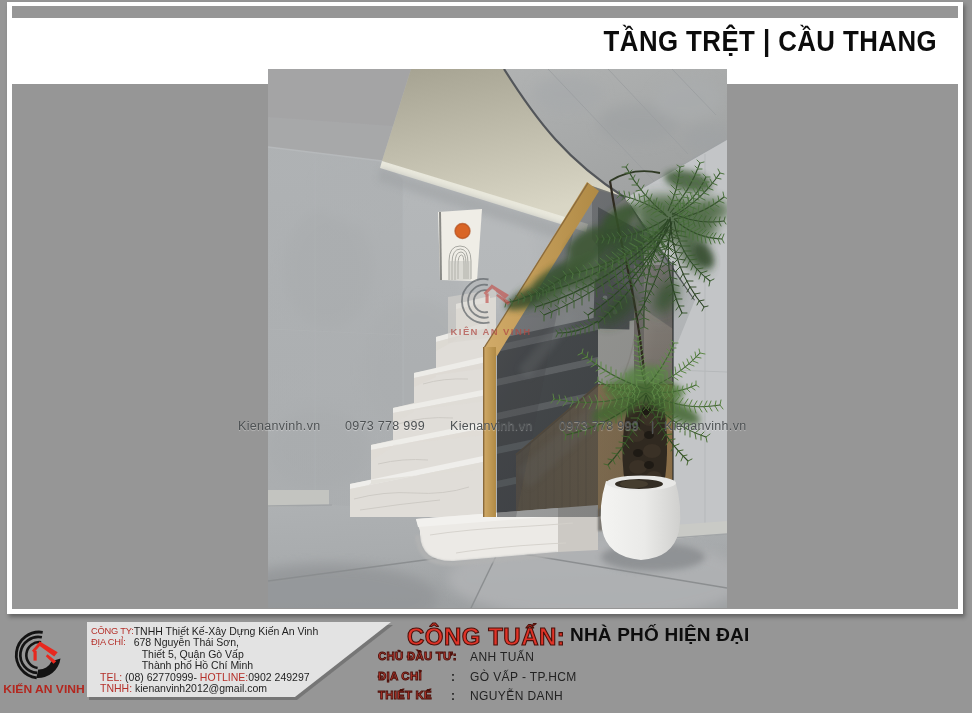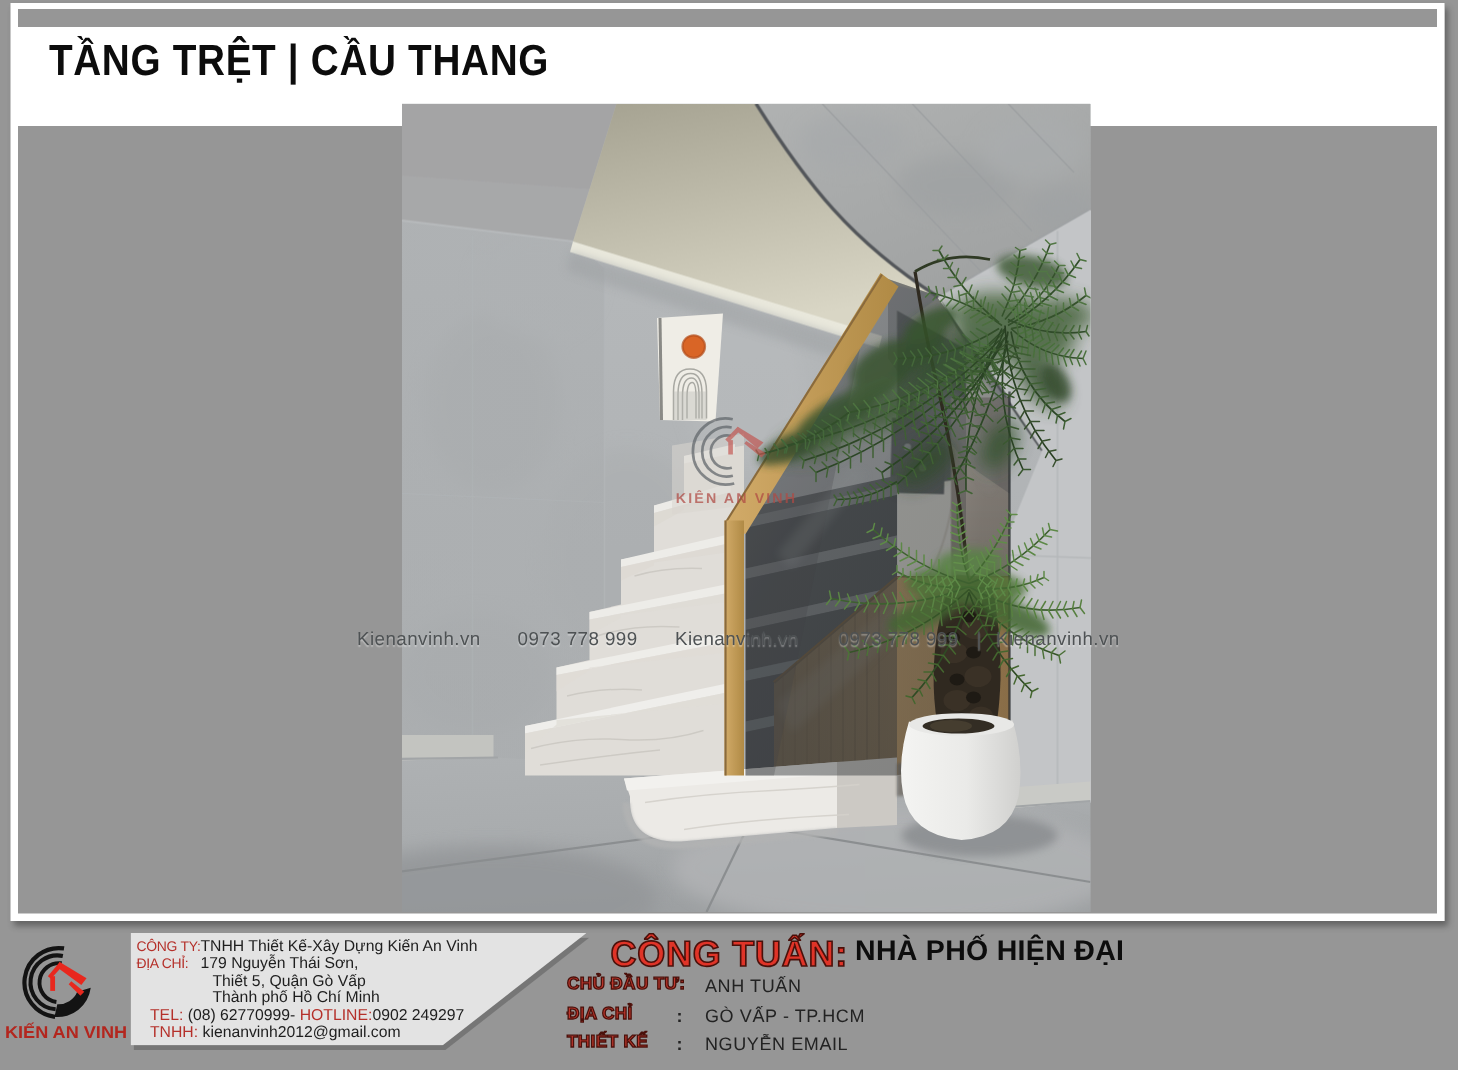--- a/index.html
+++ b/index.html
@@ -1,17 +1,17 @@
 <!DOCTYPE html>
 <html><head><meta charset="utf-8">
 <style>
 html,body{margin:0;padding:0;background:#969696}
 #page{position:relative;width:972px;height:713px;background:#969696;overflow:hidden;font-family:"Liberation Sans",sans-serif}
 #frame{position:absolute;left:7px;top:2px;width:946px;height:603px;border:5px solid #fff;border-top-width:4px;box-shadow:2px 3px 4px rgba(40,40,40,.45)}
-#titlebar{position:absolute;left:12px;top:18px;width:946px;height:66px;background:#fff;color:#0c0c0c;font-size:29px;font-weight:bold;text-align:left;line-height:47px;letter-spacing:.5px}
+#titlebar{position:absolute;left:12px;top:18px;width:946px;height:66px;background:#fff;color:#0c0c0c;font-size:29px;font-weight:bold;text-align:right;line-height:47px;letter-spacing:.5px}
 .wm{position:absolute;top:419px;height:14px;font-size:12.5px;font-weight:normal;color:#4e5254;letter-spacing:.3px;text-shadow:0 1px 1px rgba(255,255,255,.4)}
 #infobox{position:absolute;left:87px;top:622px;width:304px;height:75px;background:#e3e3e3;clip-path:polygon(0 0,100% 0,68.4% 100%,0 100%);}
 #infoshadow{position:absolute;left:89px;top:625px;width:304px;height:75px;background:rgba(60,60,60,.35);clip-path:polygon(0 0,100% 0,68.4% 100%,0 100%);}
 #infotext{position:absolute;left:91px;top:626px;width:300px;font-size:10.5px;line-height:11.35px;color:#1e1e1e;white-space:nowrap}
 #infotext td.r{font-size:9.3px;width:41px;letter-spacing:-.2px}
 #infotext .r{color:#b5302a}
 #infotext td{padding:0;vertical-align:top}
 #logotext{position:absolute;left:1px;top:683px;width:86px;text-align:center;font-size:11.5px;font-weight:bold;color:#b3261e;letter-spacing:0px;transform:scaleX(1.05)}
 #congtrinh{position:absolute;left:407px;top:623px;font-size:24px;font-weight:bold;color:#e03428;-webkit-text-stroke:1.1px #4a100a;letter-spacing:.5px}
 #nhapho{position:absolute;left:570px;top:624px;font-size:19px;font-weight:bold;color:#0d0d0d;letter-spacing:.2px}
@@ -446,21 +446,21 @@
 
 <div id="infotext">
 <table style="border-collapse:collapse;font-size:10.5px;line-height:11.4px">
 <tbody>
           <tr>
             <td class="r">CÔNG TY:</td>
             <td>TNHH Thiết Kế-Xây Dựng Kiến An Vinh</td>
           </tr>
 <tr>
             <td class="r">ĐỊA CHỈ:</td>
-            <td>179 Nguyễn Thái Sơn,</td>
+            <td>678 Nguyễn Thái Sơn,</td>
           </tr>
 <tr>
             <td></td>
             <td style="padding-left:8px">Thiết 5, Quận Gò Vấp</td>
           </tr>
 <tr>
             <td></td>
             <td style="padding-left:8px">Thành phố Hồ Chí Minh</td>
           </tr>
 <tr>
@@ -492,14 +492,14 @@
 
 <div id="nhapho">NHÀ PHỐ HIỆN ĐẠI</div>
 
 <div class="plabel" style="top:650px">CHỦ ĐẦU TƯ:</div>
 <div class="pval" style="top:650px">ANH TUẤN</div>
 <div class="plabel" style="top:670px">ĐỊA CHỈ</div>
 <div class="pcolon" style="top:670px">:</div>
 <div class="pval" style="top:670px">GÒ VẤP - TP.HCM</div>
 <div class="plabel" style="top:689px">THIẾT KẾ</div>
 <div class="pcolon" style="top:689px">:</div>
-<div class="pval" style="top:689px">NGUYỄN EMAIL</div>
+<div class="pval" style="top:689px">NGUYỄN DANH</div>
 </div>
 
 </body></html>

